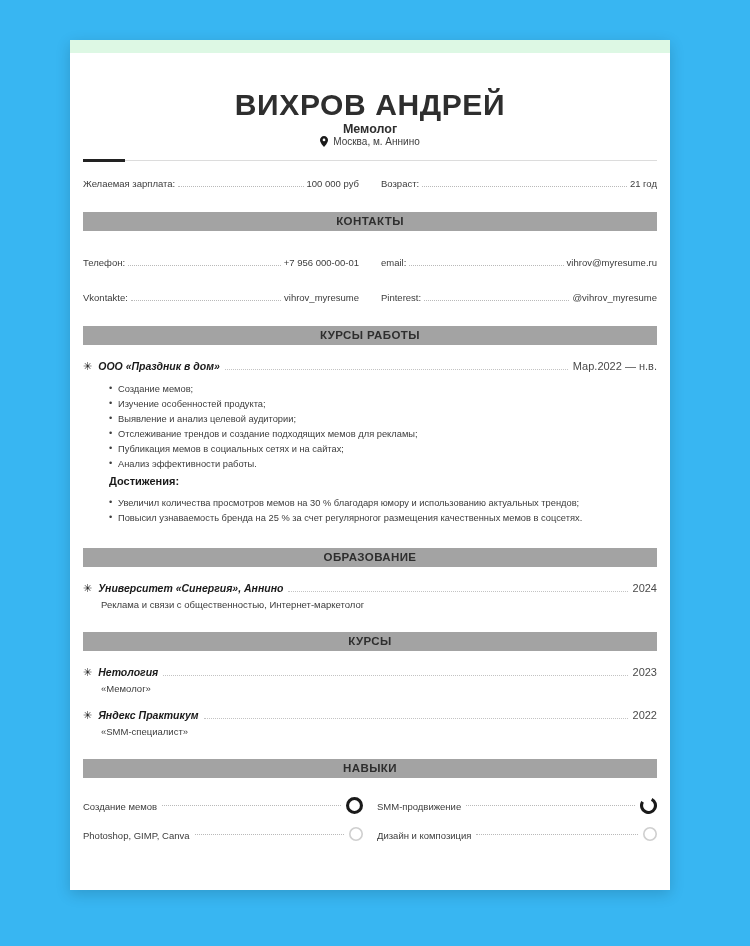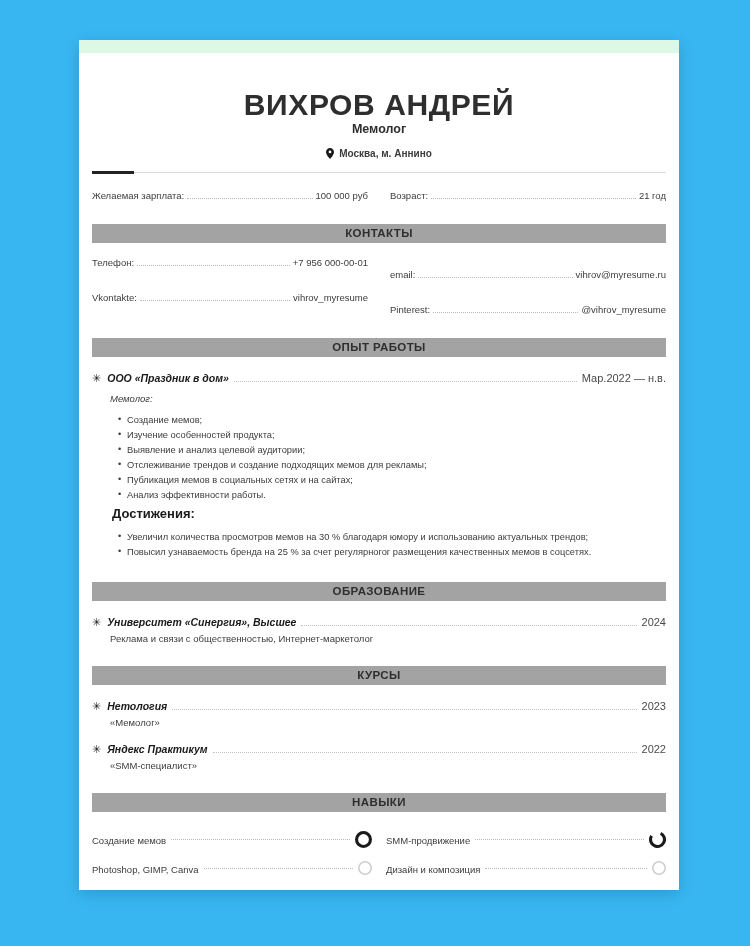--- a/index.html
+++ b/index.html
@@ -10,21 +10,21 @@
   body {
     width: 750px;
     height: 946px;
     background: #38b6f2;
     font-family: "Liberation Sans", sans-serif;
     overflow: hidden;
   }
 
   .page {
     position: absolute;
-    left: 79px;
+    left: 70px;
     top: 40px;
     width: 600px;
     height: 850px;
     background: #ffffff;
     box-shadow: 0 4px 14px rgba(0,0,0,0.16);
     box-sizing: border-box;
     overflow: hidden;
   }
 
   .top-band {
@@ -50,26 +50,25 @@
   .role {
     text-align: center;
     font-size: 12.5px;
     font-weight: bold;
     color: #2e2e2e;
   }
   .location {
     text-align: center;
     font-size: 10px;
     color: #3c3c3c;
-    margin-top: 12px;
+    margin-top: 0;
     display: flex;
     align-items: center;
     justify-content: center;
     gap: 5px;
-    font-weight: bold;
   }
   .pin-icon {
     display: inline-block;
     width: 8px;
     height: 11px;
     position: relative;
   }
   .pin-icon svg { display: block; }
 
   .rule-wrap {
@@ -104,20 +103,21 @@
     flex: 1 1 auto;
     border-bottom: 1px dotted #b9b9b9;
     margin: 0 3px 2.5px 3px;
     min-width: 8px;
   }
   .row .val { white-space: nowrap; color: #3c3c3c; }
 
   .two-col {
     display: flex;
     gap: 22px;
+    align-items: flex-end;
   }
   .two-col > * { flex: 1 1 0; min-width: 0; }
 
   .meta-row { margin-top: 16px; }
 
   
   .sec-title {
     background: #a3a3a3;
     text-align: center;
     font-size: 11.5px;
@@ -182,24 +182,24 @@
     position: relative;
     padding-left: 9px;
   }
   ul.bullets li::before {
     content: "•";
     position: absolute;
     left: 0;
     top: -0.5px;
   }
   .achv-label {
-    font-size: 13px;
+    font-size: 11px;
     font-weight: bold;
     color: #1a1a1a;
-    margin: 3px 0 0 20px;
+    margin: 3px 0 0 26px;
   }
 
   
   .skills {
     margin-top: 14px;
     display: flex;
     gap: 14px;
   }
   .skills-col { flex: 1 1 0; min-width: 0; }
   .skill-row {
@@ -281,49 +281,48 @@
           <span class="val">vihrov_myresume</span>
         </div>
         <div class="row">
           <span class="lbl">Pinterest:</span>
           <span class="dots"></span>
           <span class="val">@vihrov_myresume</span>
         </div>
       </div>
     </div>
 
-    <div class="sec-title">ОПЫТ РАБОТЫ</div>
+    <div class="sec-title">КУРСЫ РАБОТЫ</div>
     <div class="entry">
       <div class="entry-head">
         <span class="ast">✳</span>
         <span class="entry-title">ООО «Праздник в дом»</span>
         <span class="entry-dots"></span>
         <span class="entry-date">Мар.2022 — н.в.</span>
       </div>
-      <div class="entry-sub italic">Мемолог:</div>
       <ul class="bullets">
         <li>Создание мемов;</li>
         <li>Изучение особенностей продукта;</li>
         <li>Выявление и анализ целевой аудитории;</li>
         <li>Отслеживание трендов и создание подходящих мемов для рекламы;</li>
         <li>Публикация мемов в социальных сетях и на сайтах;</li>
         <li>Анализ эффективности работы.</li>
       </ul>
       <div class="achv-label">Достижения:</div>
       <ul class="bullets">
         <li>Увеличил количества просмотров мемов на 30 % благодаря юмору и использованию актуальных трендов;</li>
         <li>Повысил узнаваемость бренда на 25 % за счет регулярногог размещения качественных мемов в соцсетях.</li>
       </ul>
     </div>
 
     <div class="sec-title">ОБРАЗОВАНИЕ</div>
     <div class="entry">
       <div class="entry-head">
         <span class="ast">✳</span>
-        <span class="entry-title">Университет «Синергия», Высшее</span>
+        <span class="entry-title">Университет «Синергия», Аннино</span>
         <span class="entry-dots"></span>
         <span class="entry-date">2024</span>
       </div>
       <div class="entry-sub">Реклама и связи с общественностью, Интернет-маркетолог</div>
     </div>
 
     <div class="sec-title">КУРСЫ</div>
     <div class="entry">
       <div class="entry-head">
         <span class="ast">✳</span>

